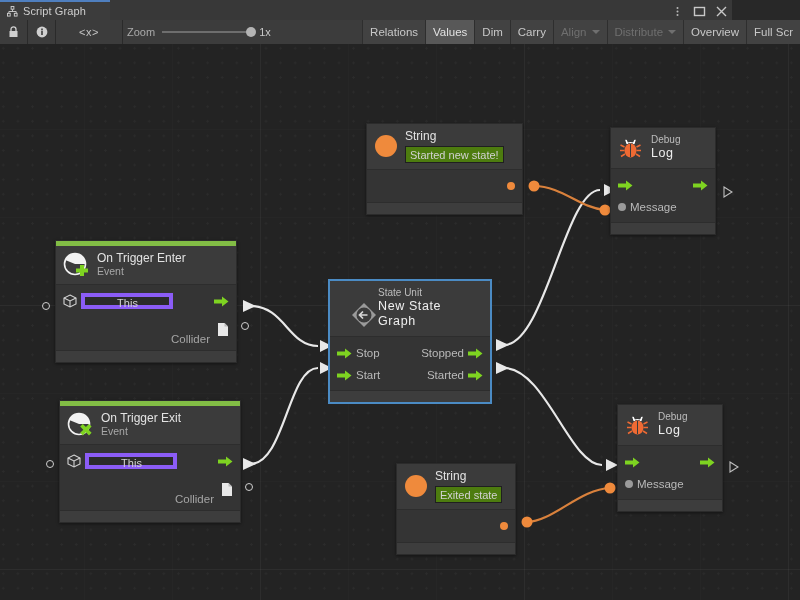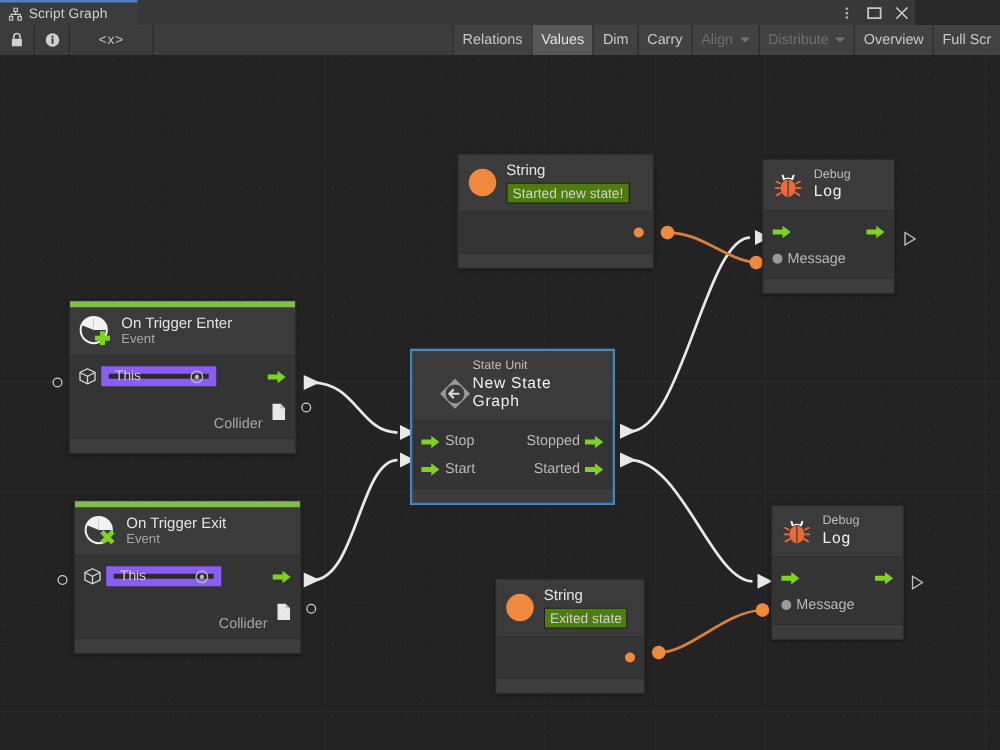--- a/index.html
+++ b/index.html
@@ -139,24 +139,24 @@
   .row {
     display: flex; align-items: center; justify-content: space-between;
     padding: 1px 7px; min-height: 20px;
   }
   .row-left, .row-right { display: flex; align-items: center; gap: 4px; }
   .port-label { color: #b9b9b9; font-size: 11.5px; }
   .port-label.dim { color: #a5a5a5; margin-top: 20px; }
 
   
   .field {
-    background: #2b2b2b; border: 6px solid #8b5cf6;
+    background: #2b2b2b; border: 4px solid #8b5cf6;
     height: 16px; width: 92px;
     display: flex; align-items: center; justify-content: space-between;
-    padding: 0 4px 0 5px; box-sizing: border-box;
+    padding: 0 4px 0 5px; box-sizing: border-box; flex-direction: column;
   }
   .field-txt { color: #d2d2d2; font-size: 11px; }
   .field-str {
     background: #4d7c0f; border: 1px solid #1f1f1f;
     height: 17px; display: flex; align-items: center;
     padding: 0 4px; box-sizing: border-box;
   }
 
   
   .flow-arrow { width: 15px; height: 11px; display: block; }
@@ -221,20 +221,27 @@
       <svg width="12" height="12" viewBox="0 0 12 12">
         <circle cx="6" cy="6" r="5.4" fill="#d0d0d0"></circle>
         <rect x="5.2" y="4.7" width="1.6" height="4.3" fill="#3c3c3c"></rect>
         <rect x="5.2" y="2.5" width="1.6" height="1.6" fill="#3c3c3c"></rect>
       </svg>
     </div>
 
     <div class="tb-code-btn">&lt;x&gt;</div>
 
 
+    <div class="tb-zoom">
+      <span>Zoom</span>
+      <div class="slider-track">
+        <div class="slider-knob"></div>
+      </div>
+      <span class="zoomval">1x</span>
+    </div>
 
     <div class="tb-spacer"></div>
 
     <div class="tb-btn">
         <span>Relations</span>
       </div>
     <div class="tb-btn active">
         <span>Values</span>
       </div>
     <div class="tb-btn">

